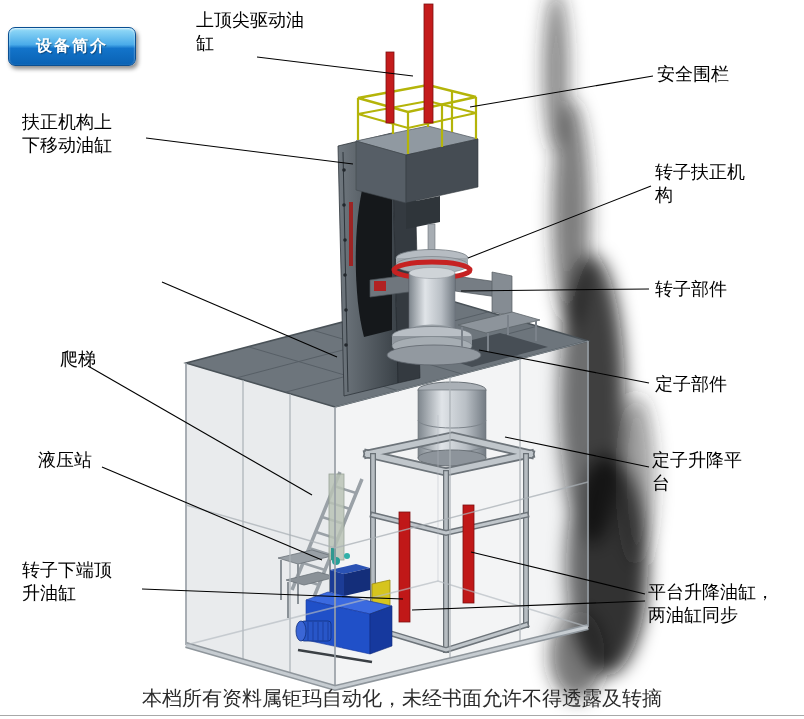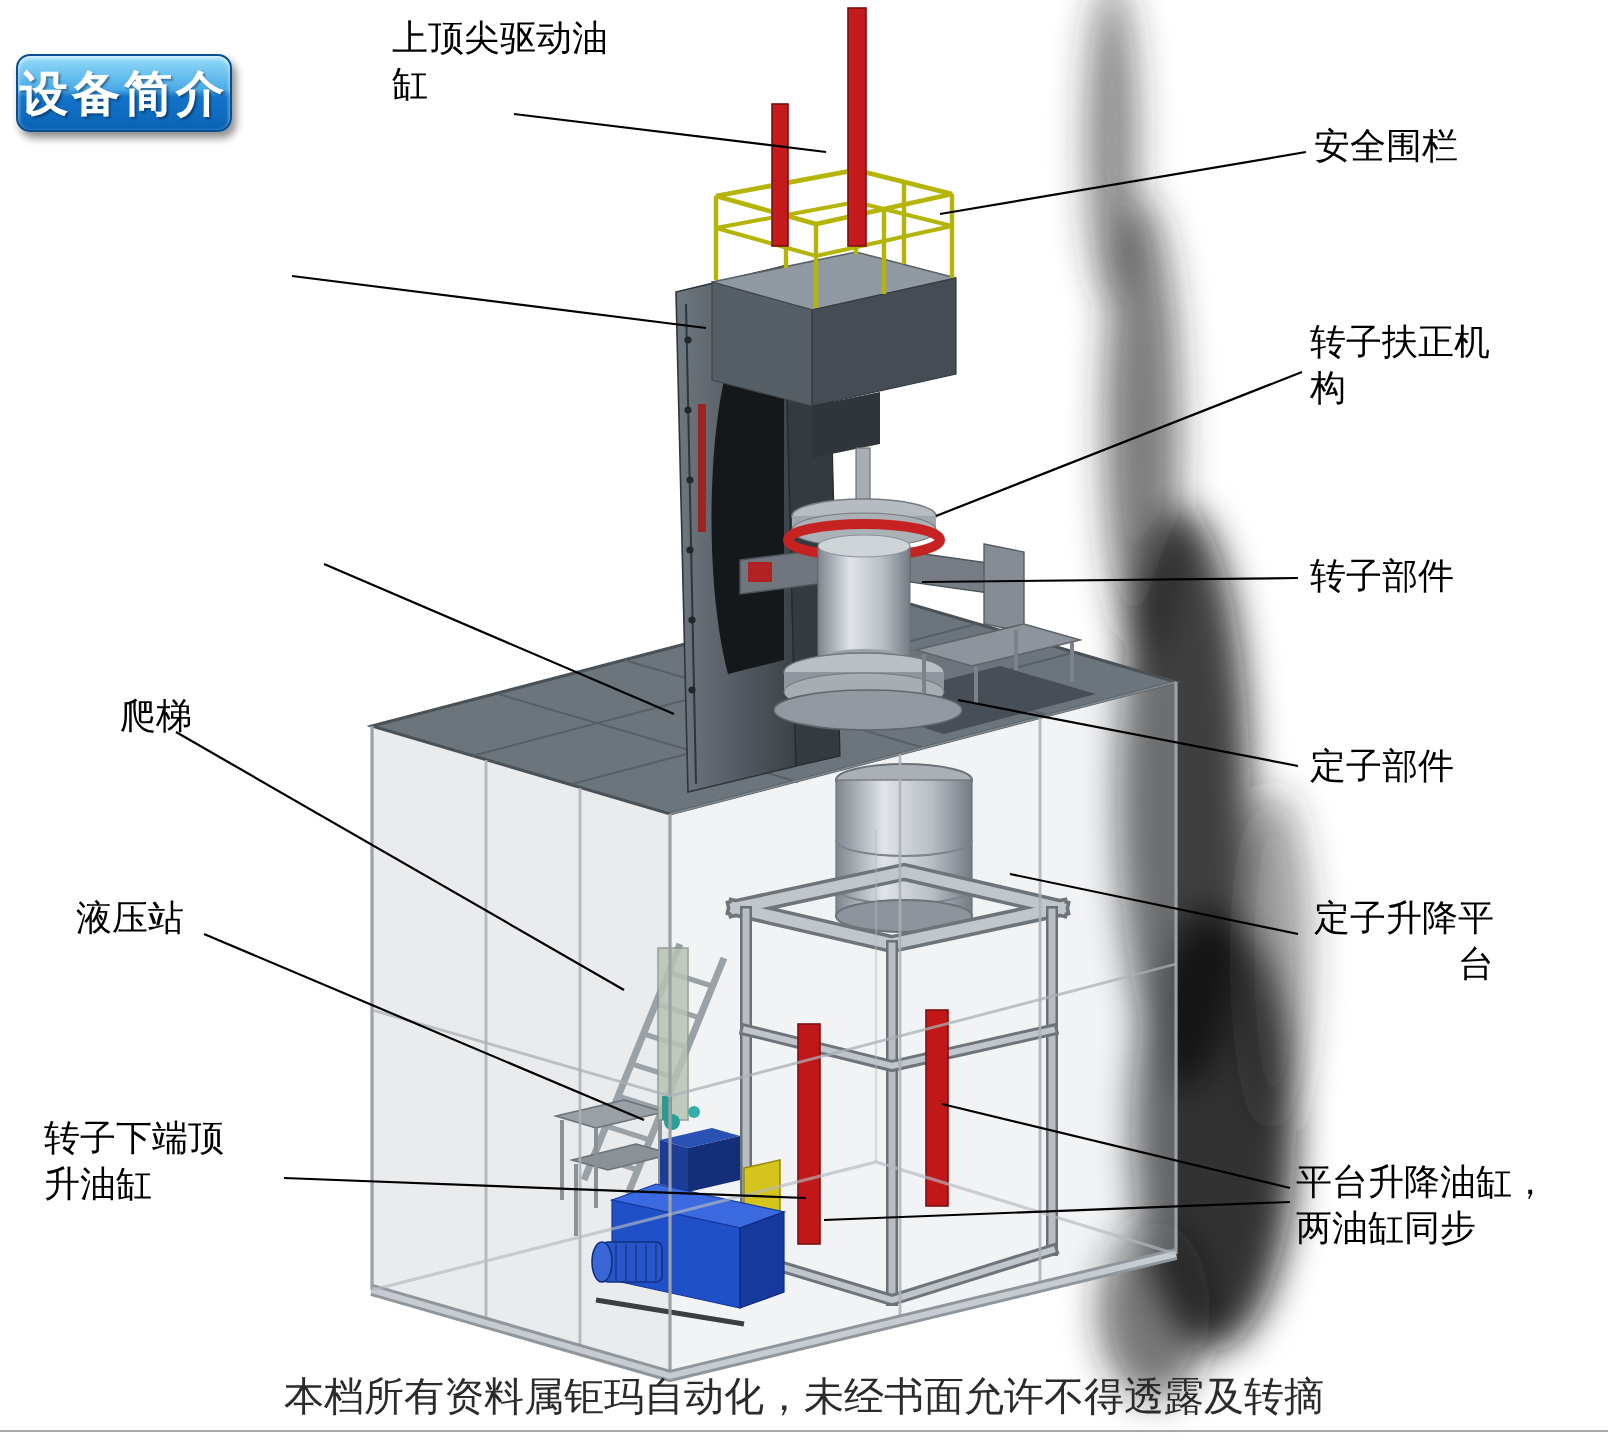--- a/index.html
+++ b/index.html
@@ -7,27 +7,27 @@
   .stage {
     position:relative; width:804px; height:719px; background:#ffffff;
     overflow:hidden; font-family:"DejaVu Sans", sans-serif;
   }
   .diagram-svg { position:absolute; left:0; top:0; width:804px; height:719px; }
   .label {
     position:absolute; font-size:18px; line-height:1.28; color:#000;
     word-break:break-all;
   }
   .badge {
-    position:absolute; left:8px; top:27px; width:108px; height:39px;
+    position:absolute; left:8px; top:27px; width:128px; height:39px;
     border-radius:7px;
     background:linear-gradient(180deg,#96dcf8 0%, #4aabe9 45%, #1374ca 55%, #0a62b4 100%);
     border:1px solid #0a4f92;
     box-shadow:2px 3px 4px rgba(0,0,0,.45), inset 0 1px 2px rgba(255,255,255,.75);
     display:flex; align-items:center; justify-content:center;
-    color:#fff; font-size:24px; font-weight:bold; letter-spacing:2px;
+    color:#fff; font-size:16px; font-weight:bold; letter-spacing:2px;
     text-shadow:1px 1px 1px rgba(0,0,0,.35);
   }
   .watermark {
     position:absolute; left:0; right:0; top:685px; text-align:center;
     font-size:20px; color:#2b2b2b;
   }
   .bottom-line {
     position:absolute; left:0; right:0; top:715px; height:0;
     border-top:1px solid #a8a8a8;
   }
@@ -213,25 +213,26 @@
       <path d="M645,601 L412,610"></path>
     </g>
   </svg>
 
   <div class="badge">
     <span>设备简介</span>
   </div>
 
   <div class="label" style="left:196px; top:8px; width:114px;">上顶尖驱动油缸</div>
   <div class="label" style="left:657px; top:62px; width:90px;">安全围栏</div>
+  <div class="label" style="left:22px; top:110px; width:95px;">扶正机构上下移动油缸</div>
   <div class="label" style="left:655px; top:160px; width:95px;">转子扶正机构</div>
   <div class="label" style="left:655px; top:277px; width:90px;">转子部件</div>
   <div class="label" style="left:48px; top:347px; width:60px;text-align:center;">爬梯</div>
   <div class="label" style="left:655px; top:372px; width:90px;">定子部件</div>
   <div class="label" style="left:38px; top:450px; width:70px;font-family:Liberation Mono, monospace;">液压站</div>
-  <div class="label" style="left:652px; top:448px; width:95px;text-align:right;">定子升降平台</div>
+  <div class="label" style="left:652px; top:448px; width:95px;">定子升降平台</div>
   <div class="label" style="left:648px; top:580px; width:132px;">平台升降油缸，两油缸同步</div>
   <div class="label" style="left:22px; top:558px; width:95px;">转子下端顶升油缸</div>
 
   <div class="watermark">本档所有资料属钜玛自动化，未经书面允许不得透露及转摘</div>
   <div class="bottom-line"></div>
 
 </div>
 
 </body></html>

